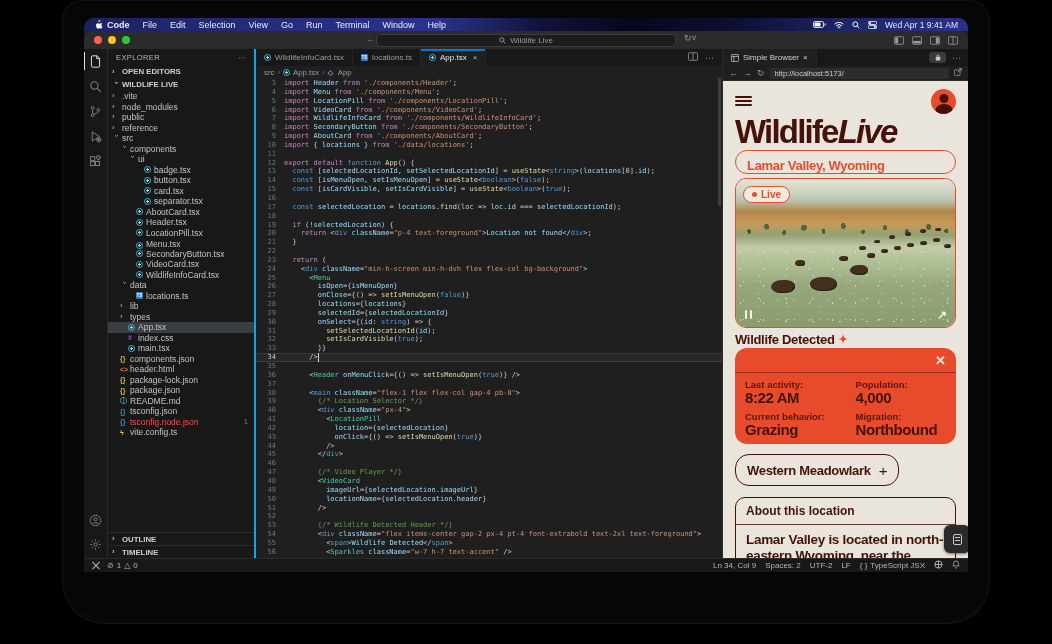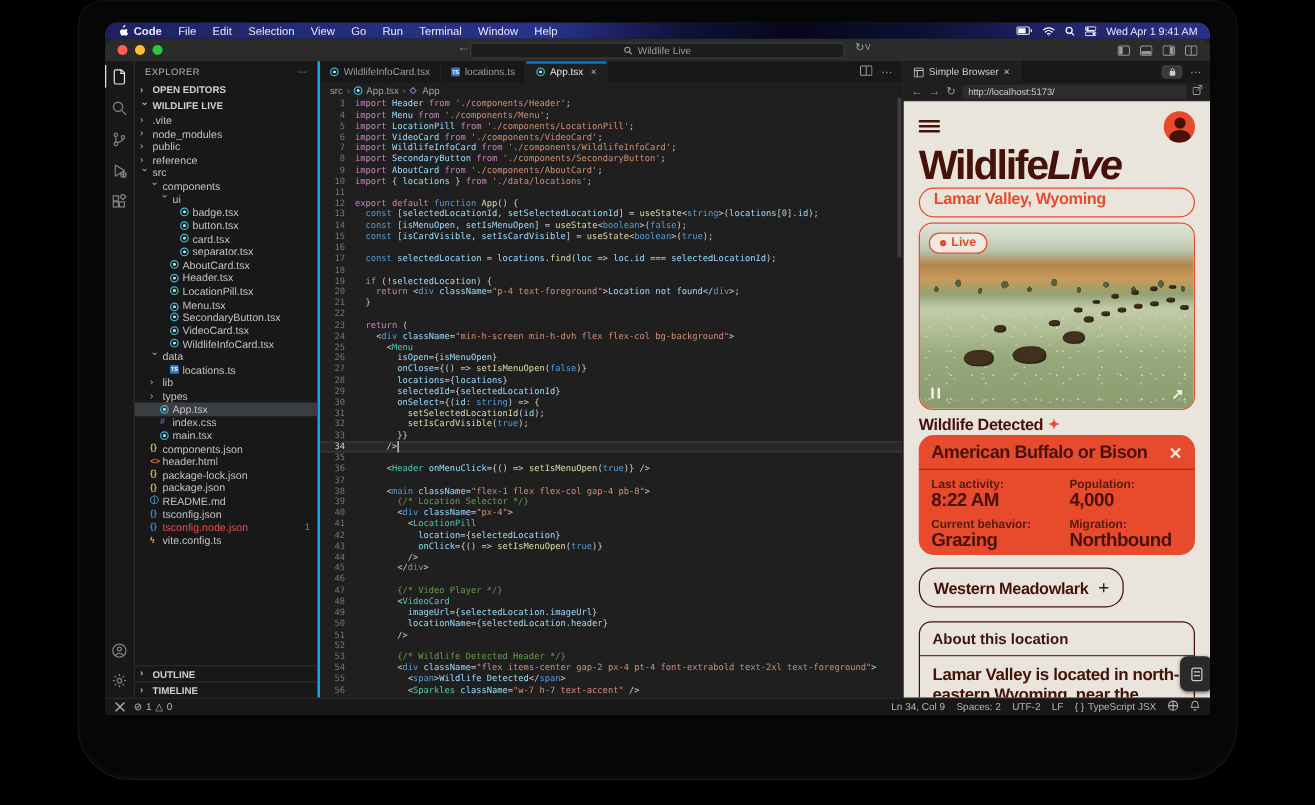--- a/index.html
+++ b/index.html
@@ -111,21 +111,21 @@
 
   
   .wl-topbar { margin-top:7px; height:26px; display:flex; align-items:center; }
   .hamb { width:17px; display:flex; flex-direction:column; gap:2.6px; }
   .hamb span { display:block; height:1.8px; background:#451109; border-radius:1px; }
   .avatar { margin-left:auto; width:25px; height:25px; border-radius:50%; background:#e84b2c; position:relative; overflow:hidden; }
   .avatar::before { content:""; position:absolute; left:50%; top:5px; transform:translateX(-50%); width:9px; height:9px; border-radius:50%; background:#451109; }
   .avatar::after { content:""; position:absolute; left:50%; top:15px; transform:translateX(-50%); width:17px; height:12px; border-radius:50%; background:#451109; }
   .wl-title { height:35px; font-size:33px; font-weight:800; letter-spacing:-1.8px; color:#451109; line-height:35px; white-space:nowrap; }
   .wl-title .it { font-style:italic; }
-  .wl-pill { margin-top:1px; height:24px; border:1.5px solid #e84b2c; border-radius:13px; display:flex; align-items:flex-start;
+  .wl-pill { margin-top:1px; height:24px; border:1.5px solid #e84b2c; border-radius:13px; display:flex; align-items:flex-end;
     padding:0 11px; color:#e84b2c; font-weight:bold; font-size:13px; letter-spacing:-.3px; }
   .video { margin-top:4px; height:150px; border:1.5px solid #e84b2c; border-radius:11px; position:relative; overflow:hidden; }
   .photo { position:absolute; inset:0;
     background:linear-gradient(180deg,#e0e3d7 0%,#cdd4c1 9%,#b7c1a9 15%,#b1854a 22%,#c89a59 30%,#93a173 38%,#c2cbaa 46%,#aebd92 58%,#97a87c 72%,#8a9c6e 100%); }
   .trees { position:absolute; left:0; right:0; top:26%; height:16%;
     background-image:
       radial-gradient(3px 4px at 6% 60%, #4c5a36 60%, transparent 61%),
       radial-gradient(4px 5px at 14% 40%, #54633c 60%, transparent 61%),
       radial-gradient(3px 4px at 22% 65%, #4c5a36 60%, transparent 61%),
       radial-gradient(5px 5px at 31% 45%, #556440 60%, transparent 61%),
@@ -684,21 +684,20 @@
                     <span></span>
                   </div>
                 <div class="expandbtn">↗</div>
               </div>
               <div class="wl-heading">
                 <span>Wildlife Detected</span>
                 <span class="sparkle">✦</span>
               </div>
               <div class="wl-card">
                 <div class="wl-card-head">
-                  <span class="wl-card-title">American Buffalo or Bison</span>
                   <span class="wl-card-x">✕</span>
                 </div>
                 <div class="wl-divider"></div>
                 <div class="wl-stats" id="stats">
                     <div class="wl-stat">
                       <div class="sl">Last activity:</div>
                       <div class="sv">8:22 AM</div>
                     </div>
                     <div class="wl-stat">
                       <div class="sl">Population:</div>

